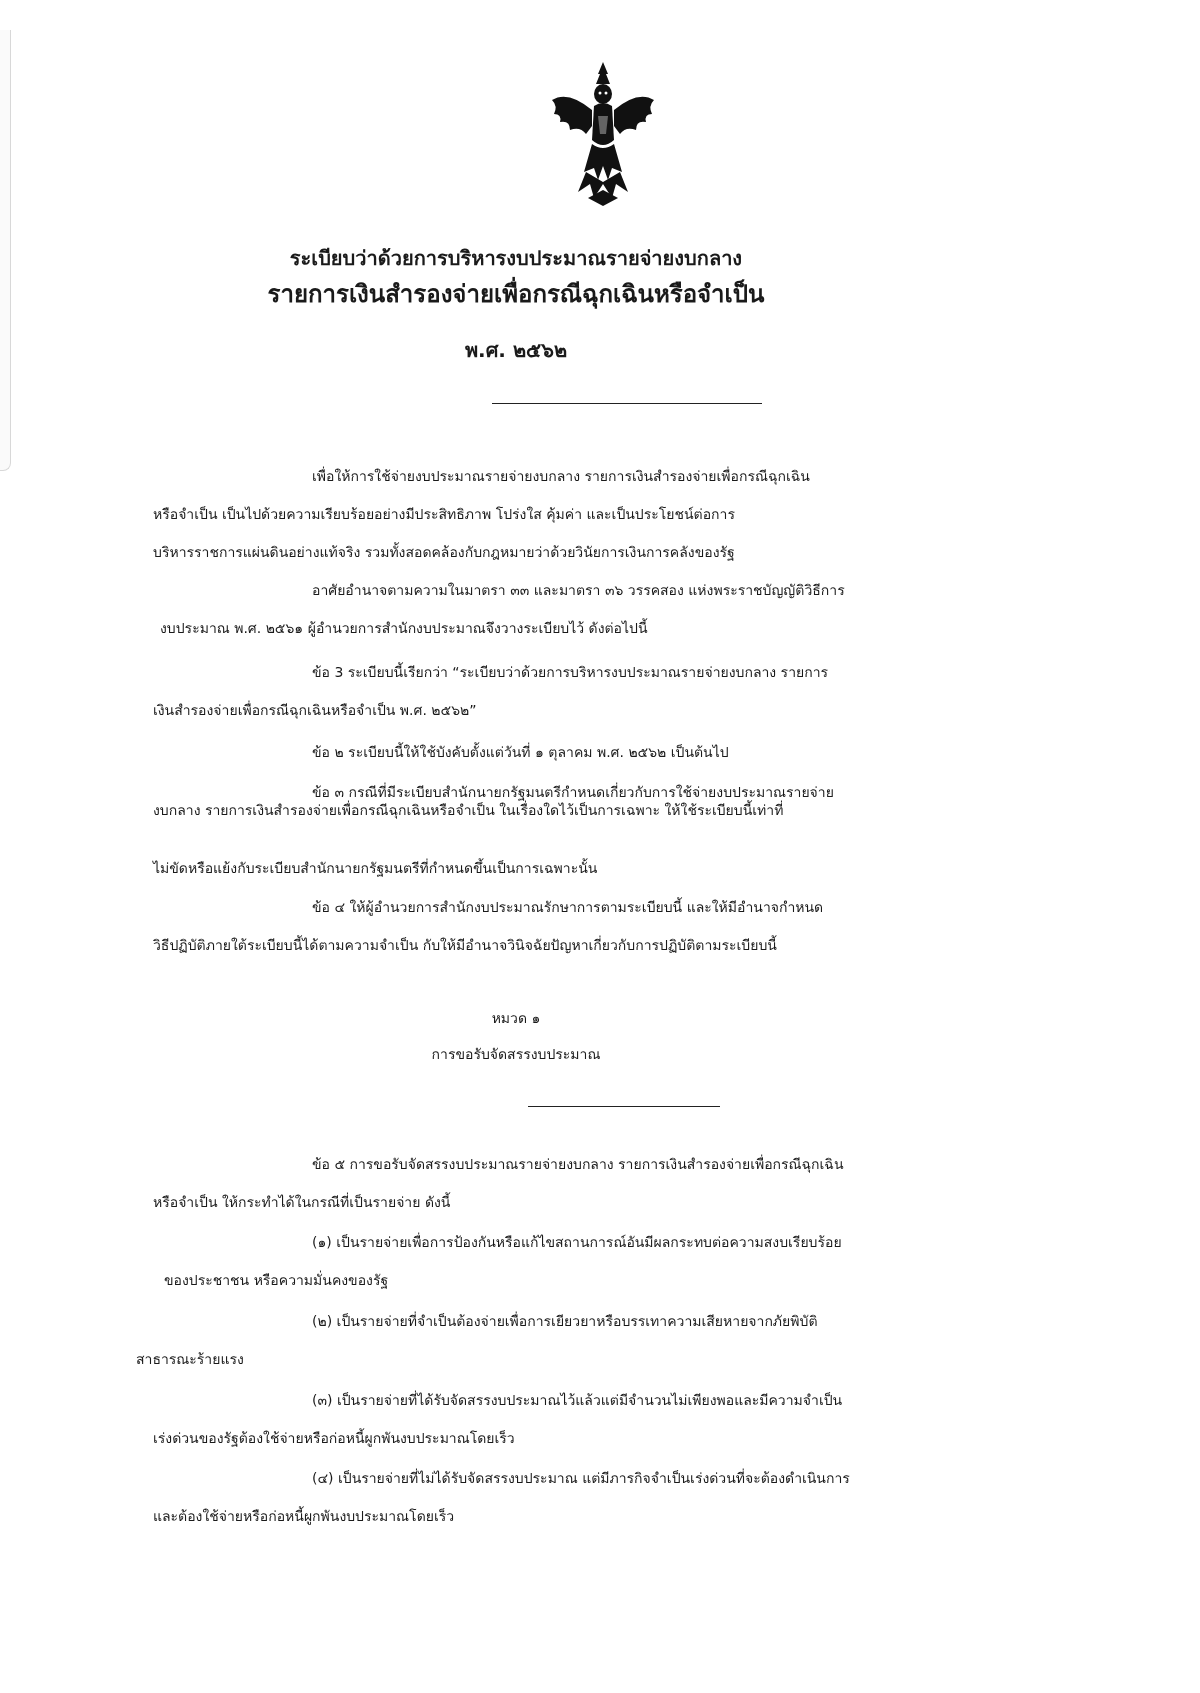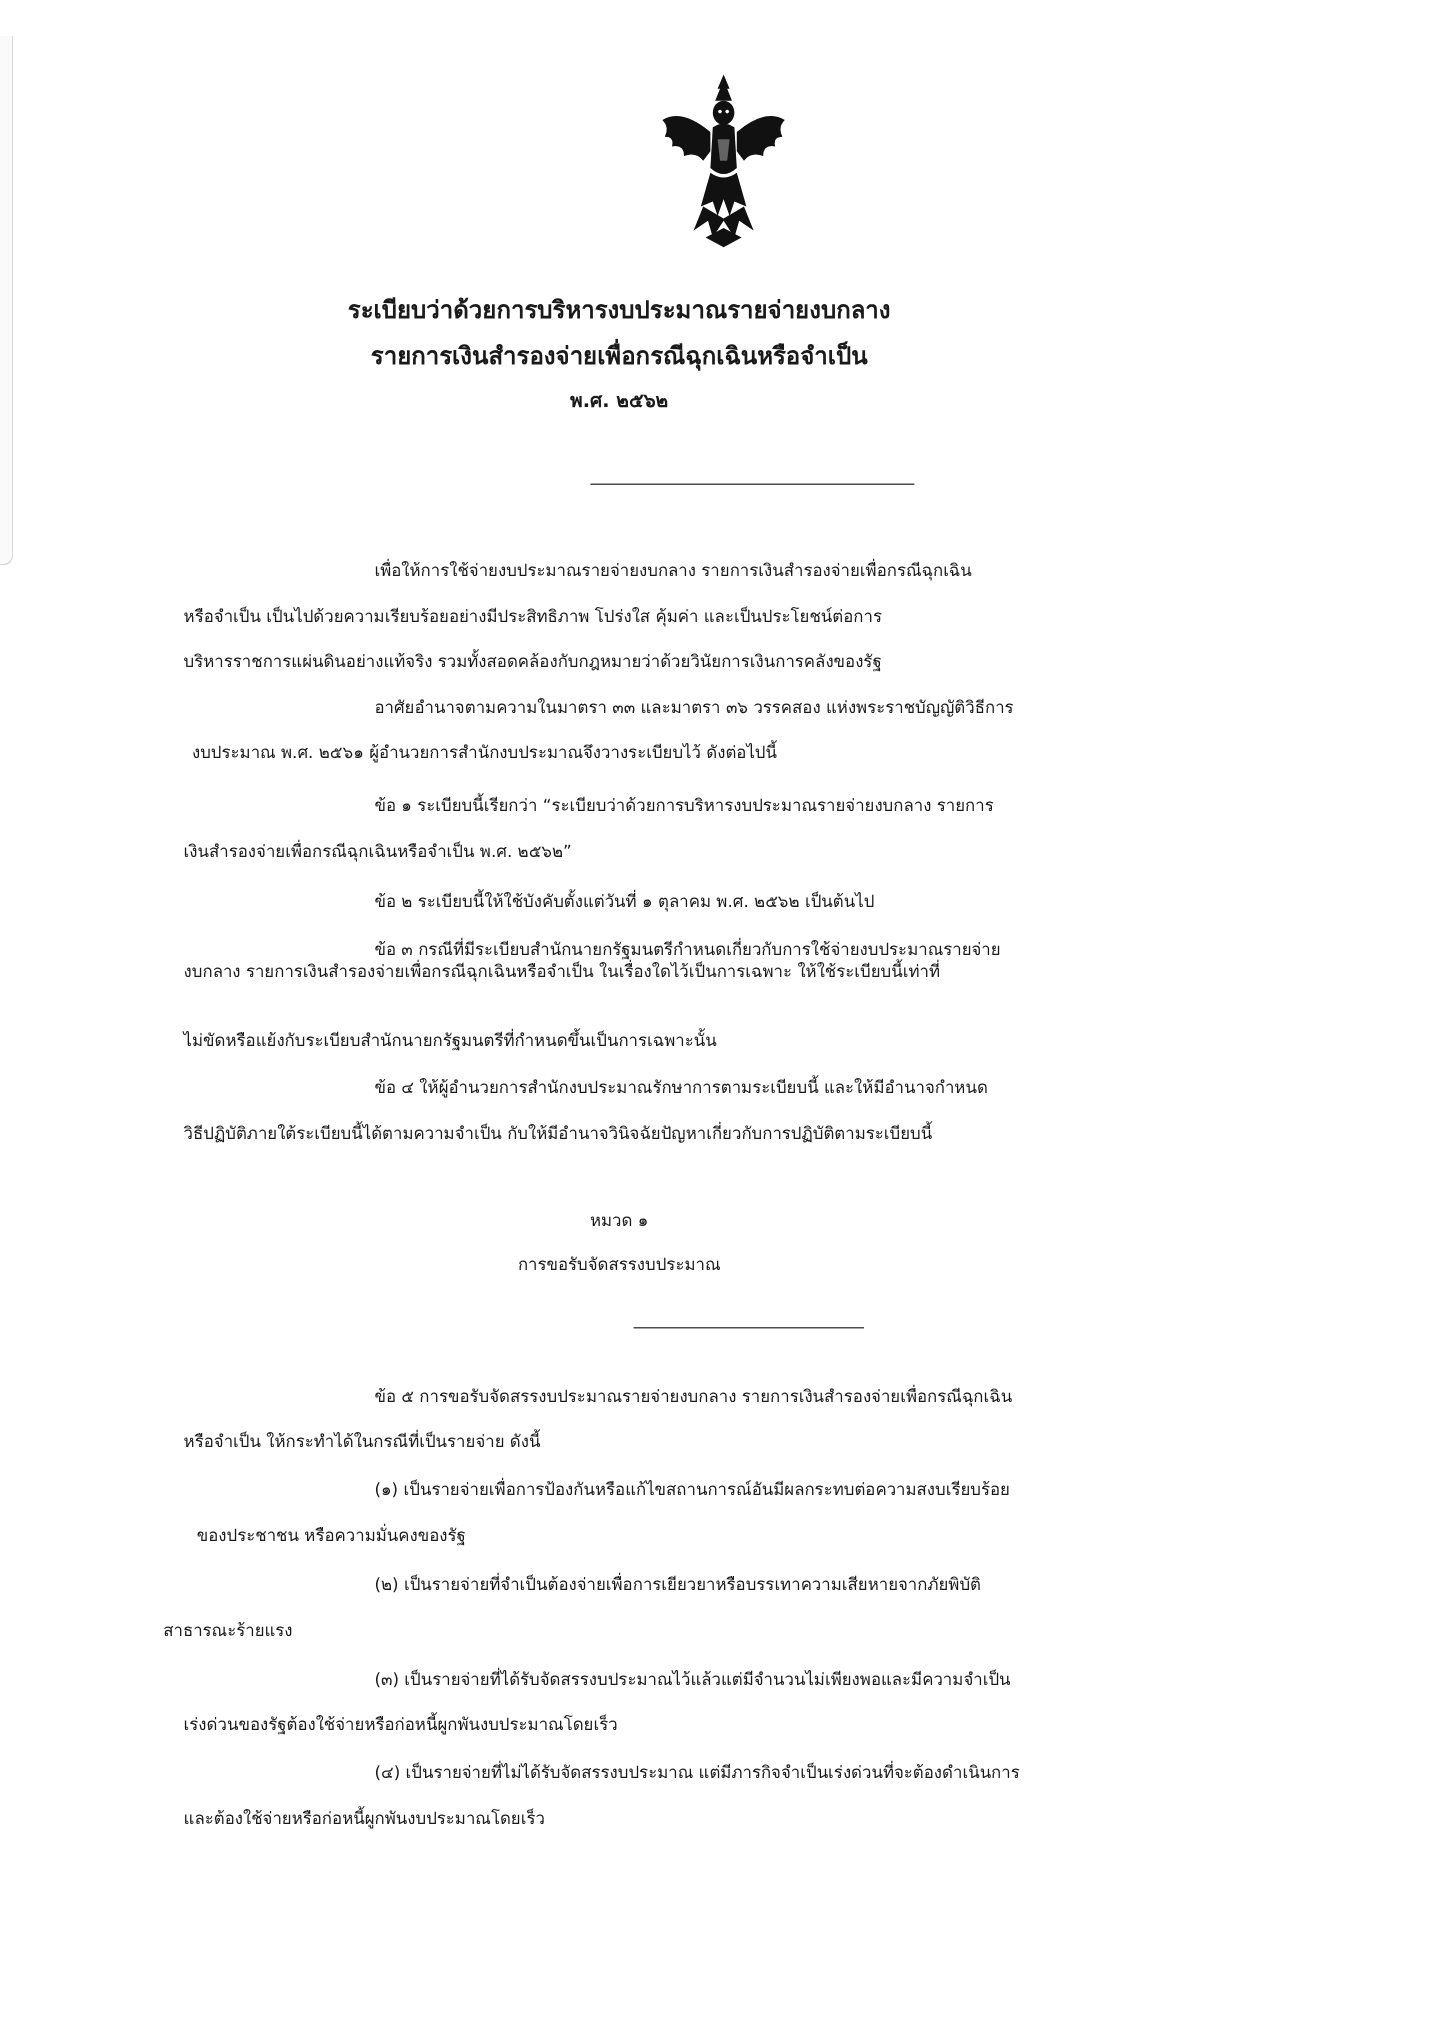--- a/index.html
+++ b/index.html
@@ -36,31 +36,31 @@
     <path d="M40 138 L55 130 L70 138 L55 146 Z"></path>
   </g>
   <g fill="#fff">
     <circle cx="52" cy="33" r="1.5"></circle>
     <circle cx="58" cy="33" r="1.5"></circle>
     <path d="M50 56 L60 56 L58 74 L52 74 Z" opacity="0.35"></path>
   </g>
 </svg>
 
 <div class="line center bold" style="top:244px;font-size:20px;">ระเบียบว่าด้วยการบริหารงบประมาณรายจ่ายงบกลาง</div>
-<div class="line center bold" style="top:282px;font-size:20px;">รายการเงินสำรองจ่ายเพื่อกรณีฉุกเฉินหรือจำเป็น</div>
-<div class="line center bold" style="top:320px;font-size:16px;">พ.ศ. ๒๕๖๒</div>
+<div class="line center bold" style="top:282px;font-size:24px;font-family:Liberation Mono, monospace;">รายการเงินสำรองจ่ายเพื่อกรณีฉุกเฉินหรือจำเป็น</div>
+<div class="line center bold" style="top:336px;font-size:20px;">พ.ศ. ๒๕๖๒</div>
 <div class="rule" style="left:492px;top:403px;width:270px;"></div>
 
 <div class="line" style="left:312px;top:462px;">เพื่อให้การใช้จ่ายงบประมาณรายจ่ายงบกลาง  รายการเงินสำรองจ่ายเพื่อกรณีฉุกเฉิน</div>
 <div class="line" style="left:153px;top:500px;">หรือจำเป็น  เป็นไปด้วยความเรียบร้อยอย่างมีประสิทธิภาพ  โปร่งใส  คุ้มค่า  และเป็นประโยชน์ต่อการ</div>
 <div class="line" style="left:153px;top:538px;">บริหารราชการแผ่นดินอย่างแท้จริง  รวมทั้งสอดคล้องกับกฎหมายว่าด้วยวินัยการเงินการคลังของรัฐ</div>
 <div class="line" style="left:312px;top:576px;">อาศัยอำนาจตามความในมาตรา  ๓๓  และมาตรา ๓๖ วรรคสอง  แห่งพระราชบัญญัติวิธีการ</div>
 <div class="line" style="left:160px;top:614px;">งบประมาณ  พ.ศ.  ๒๕๖๑ ผู้อำนวยการสำนักงบประมาณจึงวางระเบียบไว้  ดังต่อไปนี้</div>
 
-<div class="line" style="left:312px;top:658px;">ข้อ  ๑  ระเบียบนี้เรียกว่า  “ระเบียบว่าด้วยการบริหารงบประมาณรายจ่ายงบกลาง  รายการ</div>
+<div class="line" style="left:312px;top:658px;">ข้อ  3  ระเบียบนี้เรียกว่า  “ระเบียบว่าด้วยการบริหารงบประมาณรายจ่ายงบกลาง  รายการ</div>
 <div class="line" style="left:153px;top:696px;">เงินสำรองจ่ายเพื่อกรณีฉุกเฉินหรือจำเป็น  พ.ศ.  ๒๕๖๒”</div>
 <div class="line" style="left:312px;top:738px;">ข้อ  ๒  ระเบียบนี้ให้ใช้บังคับตั้งแต่วันที่ ๑ ตุลาคม พ.ศ. ๒๕๖๒ เป็นต้นไป</div>
 <div class="line" style="left:312px;top:778px;">ข้อ  ๓  กรณีที่มีระเบียบสำนักนายกรัฐมนตรีกำหนดเกี่ยวกับการใช้จ่ายงบประมาณรายจ่าย</div>
 <div class="line" style="left:153px;top:796px;">งบกลาง รายการเงินสำรองจ่ายเพื่อกรณีฉุกเฉินหรือจำเป็น ในเรื่องใดไว้เป็นการเฉพาะ ให้ใช้ระเบียบนี้เท่าที่</div>
 <div class="line" style="left:153px;top:854px;">ไม่ขัดหรือแย้งกับระเบียบสำนักนายกรัฐมนตรีที่กำหนดขึ้นเป็นการเฉพาะนั้น</div>
 <div class="line" style="left:312px;top:893px;">ข้อ  ๔  ให้ผู้อำนวยการสำนักงบประมาณรักษาการตามระเบียบนี้ และให้มีอำนาจกำหนด</div>
 <div class="line" style="left:153px;top:931px;">วิธีปฏิบัติภายใต้ระเบียบนี้ได้ตามความจำเป็น กับให้มีอำนาจวินิจฉัยปัญหาเกี่ยวกับการปฏิบัติตามระเบียบนี้</div>
 
 <div class="line center" style="top:1004px;">หมวด  ๑</div>
 <div class="line center" style="top:1040px;">การขอรับจัดสรรงบประมาณ</div>

